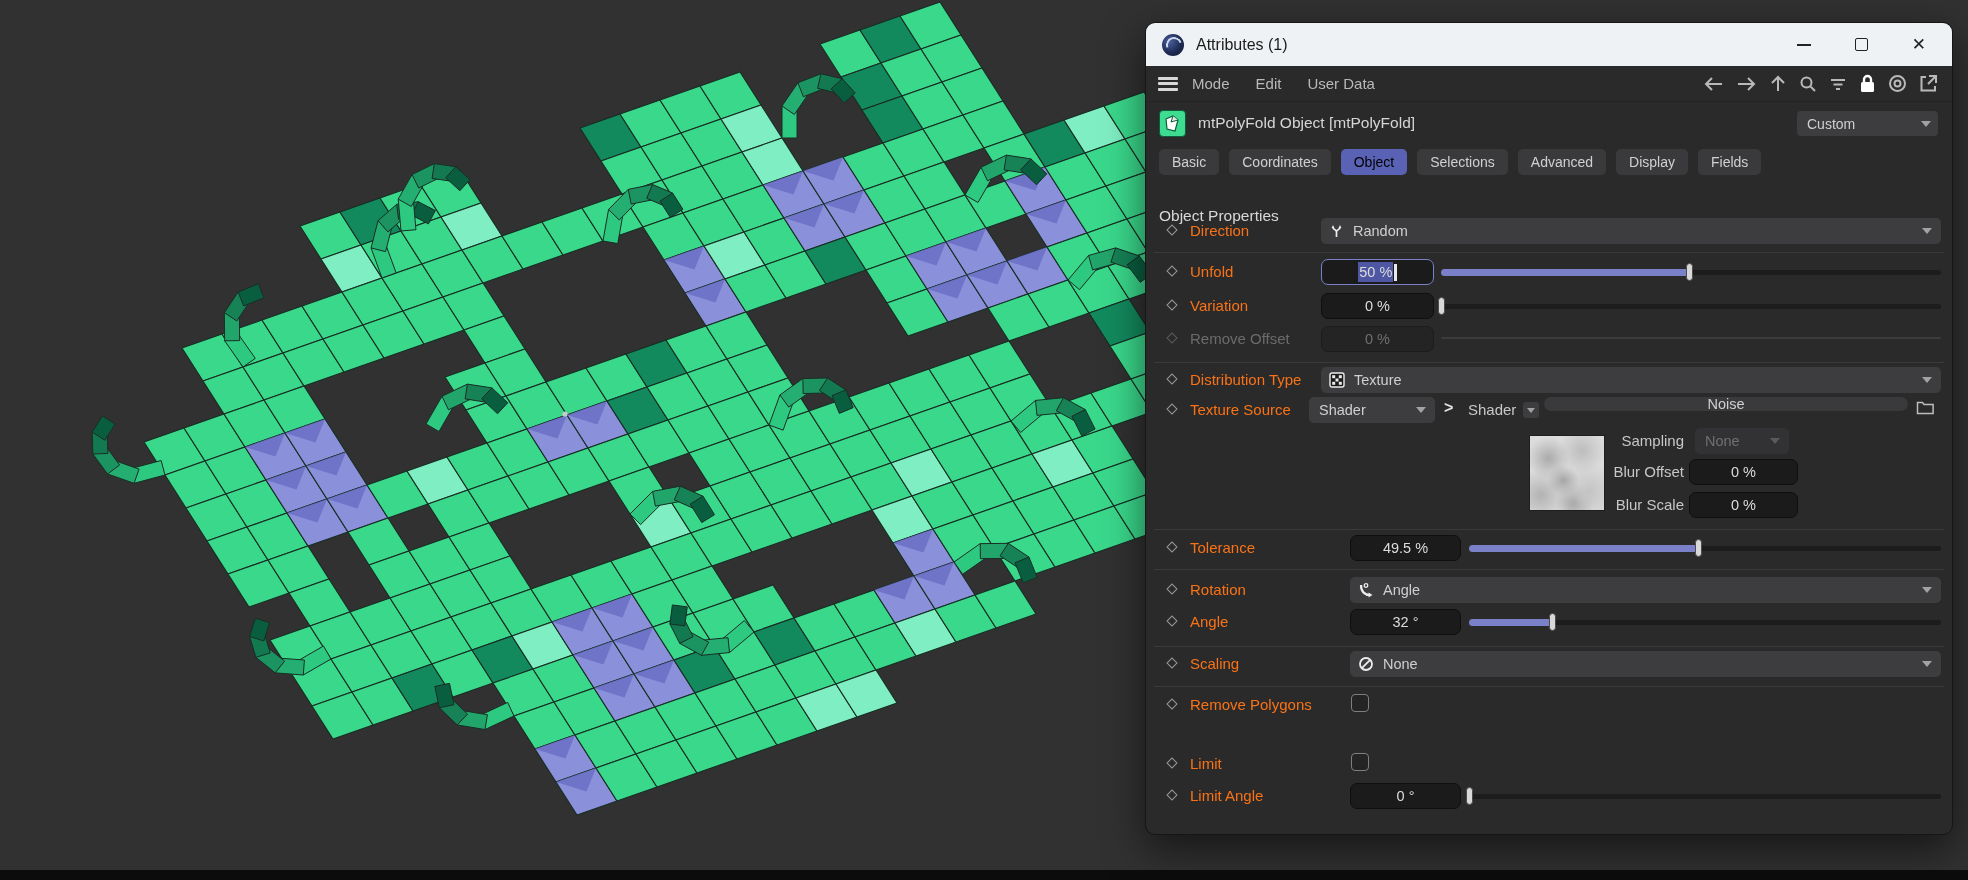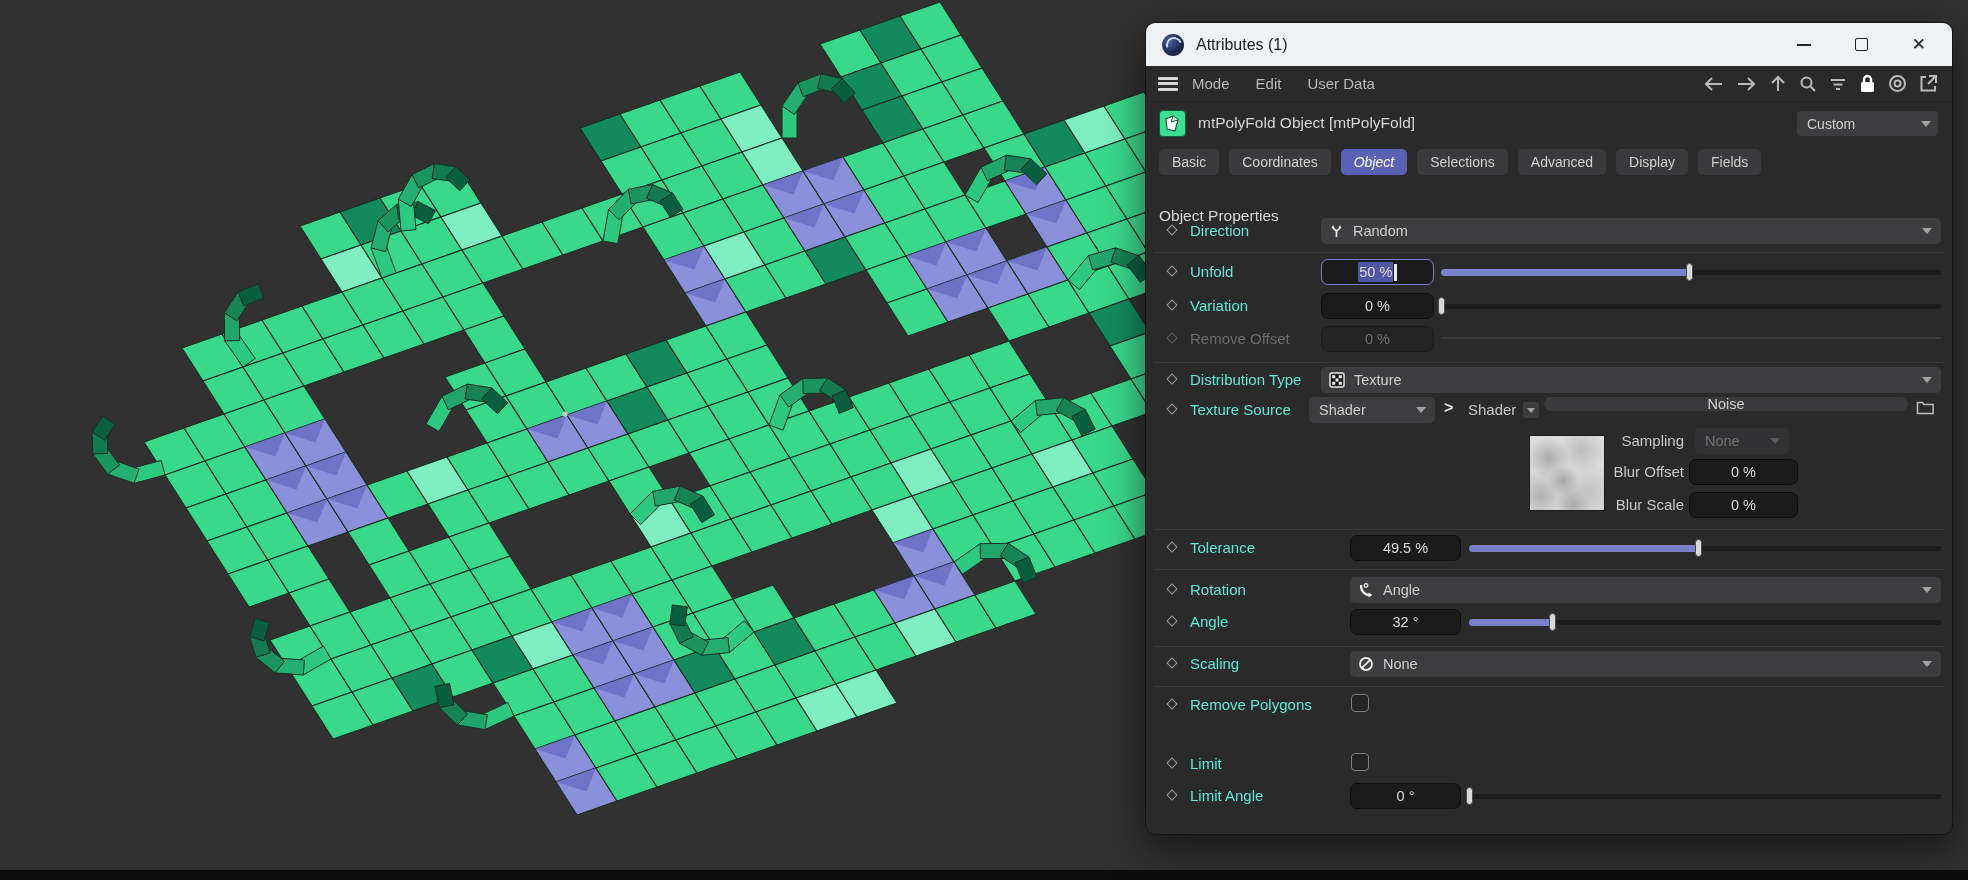--- a/index.html
+++ b/index.html
@@ -40,30 +40,30 @@
   .obj-icon svg { position:absolute; left:2px; top:2px; }
   .obj-title { color:#d6d6d6; font-size:15.5px; margin-left:12px; }
   .preset-dd { position:absolute; right:14px; top:9px; width:141px; height:25px; background:#3d3d3f;
     border-radius:4px; display:flex; align-items:center; color:#cfcfcf; font-size:14px; }
   .preset-dd span { margin-left:10px; }
   .preset-dd .chev { margin-left:auto; margin-right:7px; }
 
   #tabs { position:absolute; left:13px; top:126px; display:flex; gap:10px; }
   .tab { height:26px; padding:0 13px; background:#3a3a3c; border-radius:5px; color:#d0d0d0;
     font-size:14px; display:flex; align-items:center; }
-  .tab.active { background:#5a62b5; color:#ffffff;font-style:italic; }
+  .tab.active { background:#5a62b5; color:#000000; }
 
   #section-title { position:absolute; left:13px; top:184px; color:#d8d8d8; font-size:15.5px;text-align:center; }
 
   
   .row { position:absolute; left:0; width:100%; height:28px; }
   .diamond { position:absolute; left:22px; top:9px; width:8px; height:8px; border:1.4px solid #9a9a9a;
     transform:rotate(45deg); }
   .row.disabled .diamond { border-color:#5c5c5c; }
-  .rowlabel { position:absolute; left:44px; top:5px; color:#5eead4; font-size:15px; white-space:nowrap; }
+  .rowlabel { position:absolute; left:44px; top:5px; color:#f97316; font-size:15px; white-space:nowrap; }
   .row.disabled .rowlabel { color:#6b6b6b; }
 
   .dd { position:absolute; top:1px; height:26px; background:#3d3d3f; border-radius:5px;
     display:flex; align-items:center; color:#cfcfcf; font-size:14.5px; }
   .dd .icon { margin-left:8px; display:flex; }
   .dd .txt { margin-left:9px; }
   .dd .chev { margin-left:auto; margin-right:9px; }
   .chev { width:0; height:0; border-left:5px solid transparent; border-right:5px solid transparent;
     border-top:6px solid #a2a2a2; }
   .dd.disabled { background:#323234; color:#707070; }

